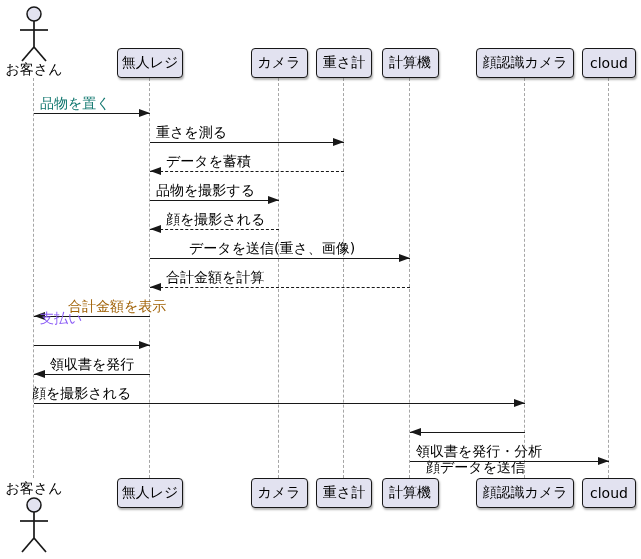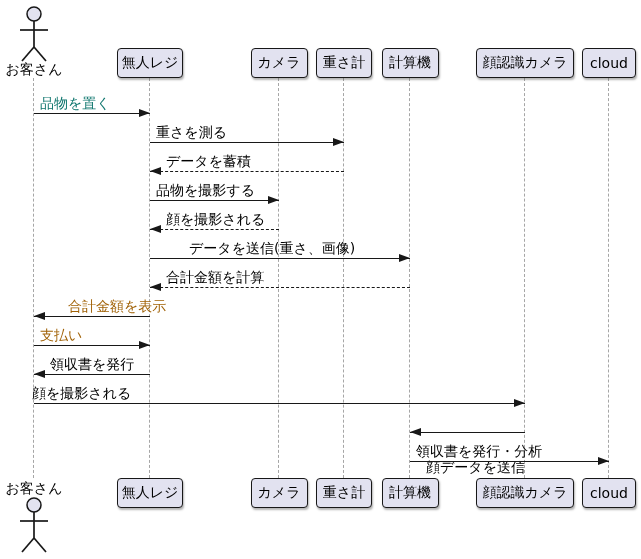--- a/index.html
+++ b/index.html
@@ -87,21 +87,21 @@
     <div class="arrowhead right" style="left: 399px; top: 254px; border-left-color: rgb(24, 24, 24);"></div>
     <div class="msg-label" style="left: 156px; top: 240px; color: rgb(0, 0, 0); margin-left: 33px;">データを送信(重さ、画像)</div>
     <div class="msg-line dashed" style="left: 150px; top: 287px; width: 260px; border-top-color: rgb(24, 24, 24);"></div>
     <div class="arrowhead left" style="left: 150px; top: 283px; border-right-color: rgb(24, 24, 24);"></div>
     <div class="msg-label" style="left: 166px; top: 269px; color: rgb(0, 0, 0);">合計金額を計算</div>
     <div class="msg-line solid" style="left: 34px; top: 316px; width: 116px; border-top-color: rgb(24, 24, 24);"></div>
     <div class="arrowhead left" style="left: 34px; top: 312px; border-right-color: rgb(24, 24, 24);"></div>
     <div class="msg-label" style="left: 68px; top: 298px; color: #a16207; text-align: right;">合計金額を表示</div>
     <div class="msg-line solid" style="left: 34px; top: 345px; width: 116px; border-top-color: rgb(24, 24, 24);"></div>
     <div class="arrowhead right" style="left: 139px; top: 341px; border-left-color: rgb(24, 24, 24);"></div>
-    <div class="msg-label" style="left: 40px; top: 327px; color: #a16207; text-align: right;">支払い</div>
+    <div class="msg-label" style="left: 40px; top: 310px; color: #8b5cf6; text-align: right;">支払い</div>
     <div class="msg-line solid" style="left: 34px; top: 374px; width: 116px; border-top-color: rgb(24, 24, 24);"></div>
     <div class="arrowhead left" style="left: 34px; top: 370px; border-right-color: rgb(24, 24, 24);"></div>
     <div class="msg-label" style="left: 50px; top: 356px; color: rgb(0, 0, 0);">領収書を発行</div>
     <div class="msg-line solid" style="left: 34px; top: 403px; width: 491px; border-top-color: rgb(24, 24, 24);"></div>
     <div class="arrowhead right" style="left: 514px; top: 399px; border-left-color: rgb(24, 24, 24);"></div>
     <div class="msg-label" style="left: 32px; top: 385px; color: rgb(0, 0, 0);">顔を撮影される</div>
     <div class="msg-line solid" style="left: 410px; top: 432px; width: 115px; border-top-color: rgb(24, 24, 24);"></div>
     <div class="arrowhead left" style="left: 410px; top: 428px; border-right-color: rgb(24, 24, 24);"></div>
     <div class="msg-label" style="left: 426px; top: 414px; color: rgb(0, 0, 0); margin-top: 45px;">顔データを送信</div>
     <div class="msg-line solid" style="left: 410px; top: 461px; width: 199px; border-top-color: rgb(24, 24, 24);"></div>

